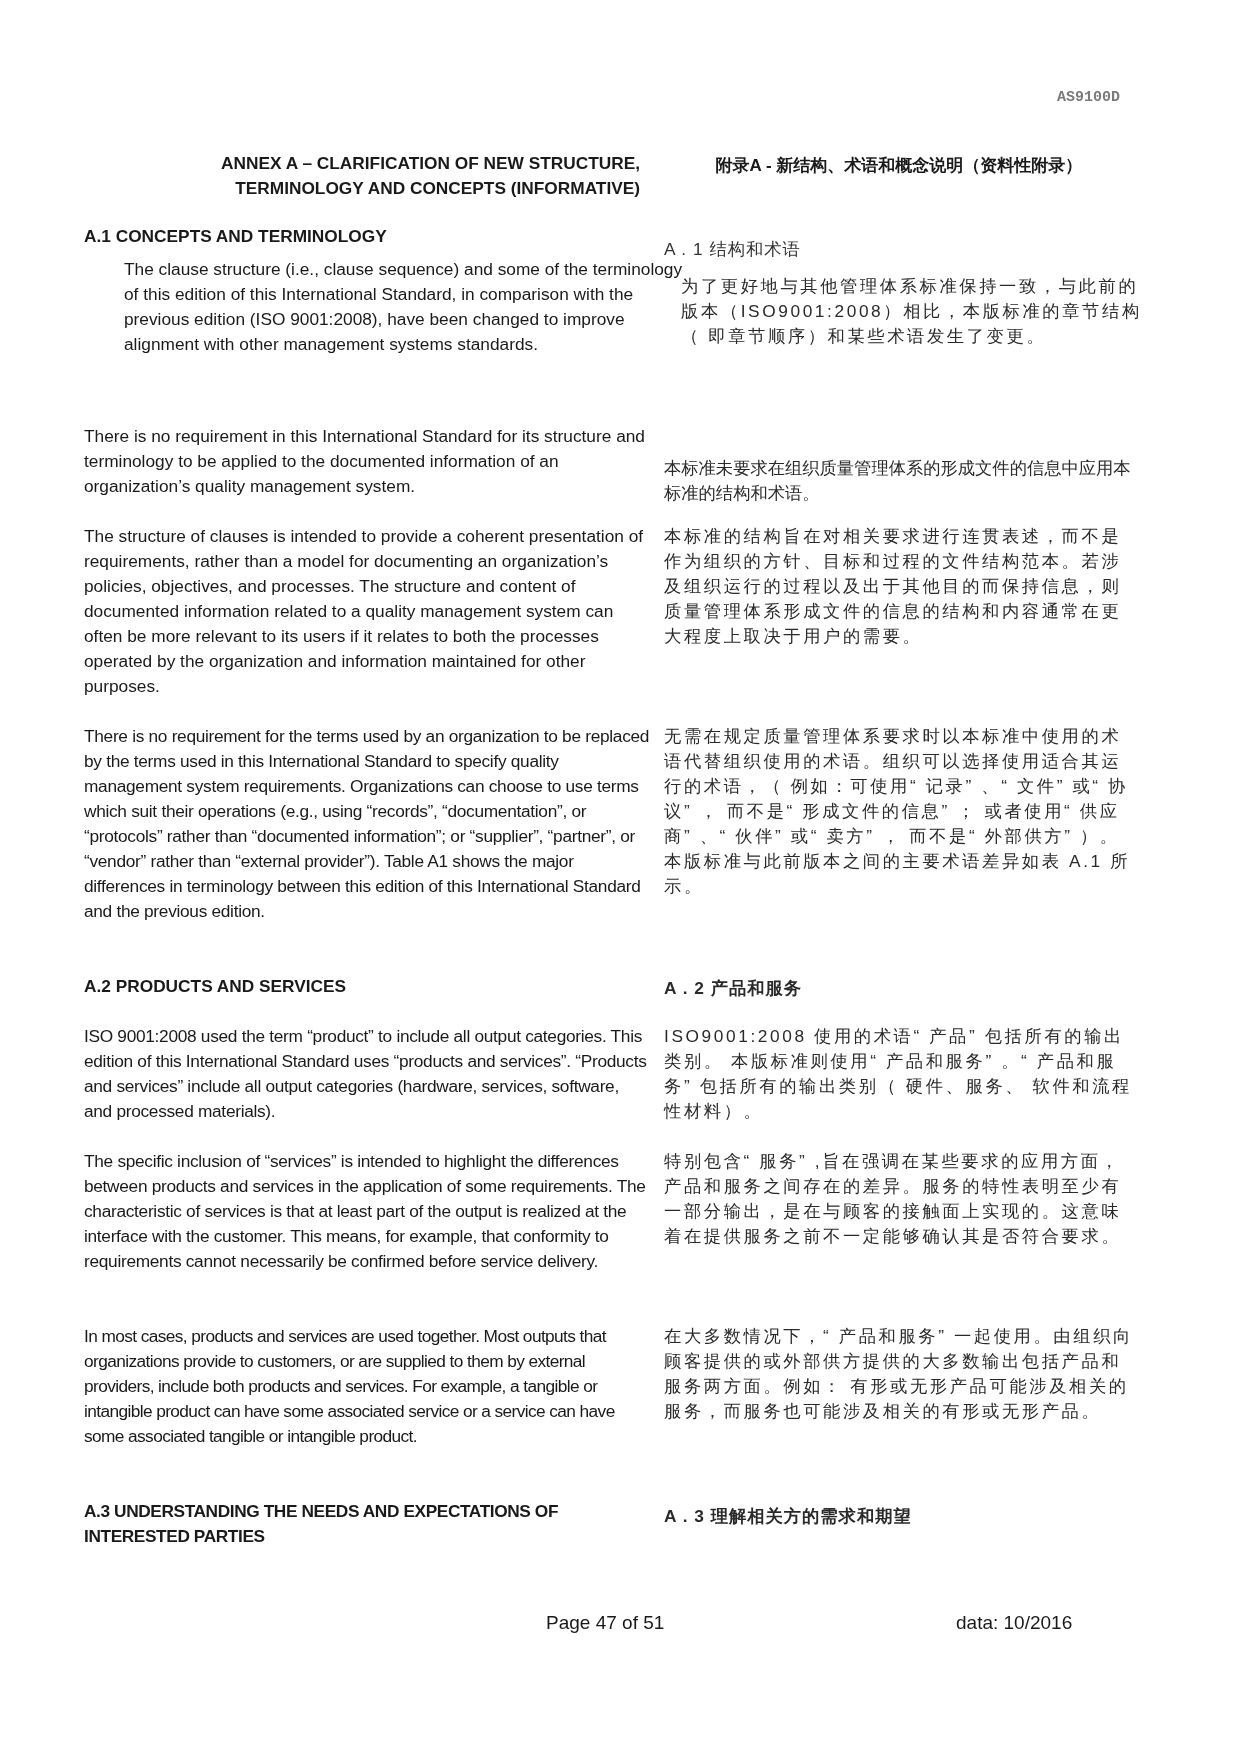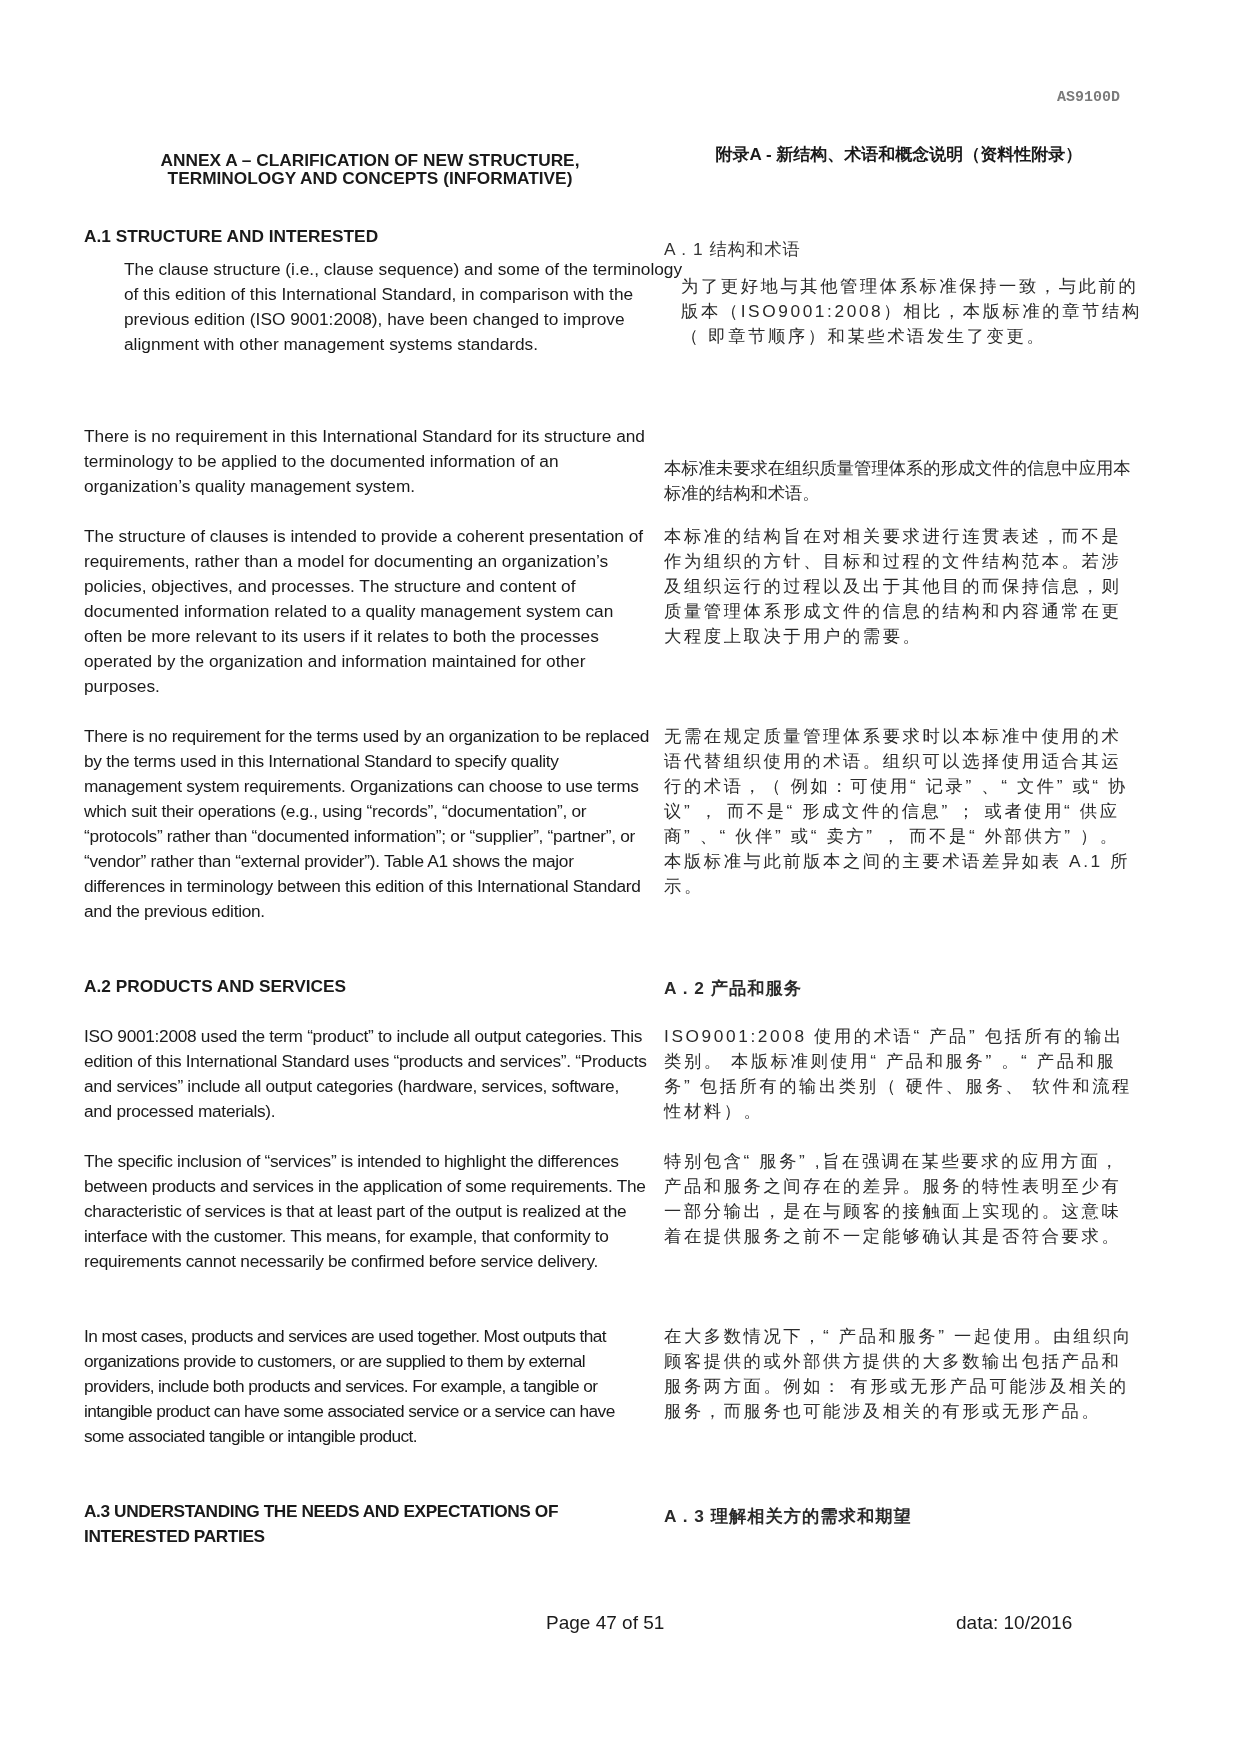--- a/index.html
+++ b/index.html
@@ -9,24 +9,24 @@
   }
   .hdr {
     position: absolute; top: 89px; right: 120px;
     font-weight: bold; font-size: 15px; color: #7a7a7a; font-family: Liberation Mono, monospace;
   }
   .en, .zh { position: absolute; font-size: 17.3px; line-height: 25px; }
   .en { left: 84px; width: 566px; }
   .zh { left: 664px; width: 470px; color: #2a2a2a; letter-spacing: 2.6px; }
   .title-en {
     position: absolute; left: 100px; width: 540px; top: 151px;
-    font-weight: bold; font-size: 17.3px; line-height: 18px; text-align: center;
+    font-weight: bold; font-size: 17.3px; line-height: 25px; text-align: right;
   }
   .title-zh {
-    position: absolute; left: 664px; width: 470px; top: 142px;
+    position: absolute; left: 664px; width: 470px; top: 153px;
     font-weight: bold; font-size: 17px; line-height: 25px; text-align: center;
   }
   .h-en { font-weight: bold; }
   .h-zh { font-weight: bold; letter-spacing: 1px; }
   .h-zh-light { letter-spacing: 1px; color: #333; margin-top: 13px; }
   .footer-page {
     position: absolute; top: 1612px; left: 546px;
     font-size: 19px;
   }
   .footer-date {
@@ -36,21 +36,21 @@
   .nowrap-tight { letter-spacing: -0.3px; }
 </style>
 </head>
 <body>
 
 <div class="hdr">AS9100D</div>
 
 <div class="title-en">ANNEX A – CLARIFICATION OF NEW STRUCTURE, TERMINOLOGY AND CONCEPTS (INFORMATIVE)</div>
 <div class="title-zh">附录A - 新结构、术语和概念说明（资料性附录）</div>
 
-<div class="en h-en" style="top:224px;">A.1 STRUCTURE AND INTERESTED</div>
+<div class="en h-en" style="top:224px;">A.1 CONCEPTS AND TERMINOLOGY</div>
 <div class="zh h-zh-light" style="top:224px;">A . 1 结构和术语</div>
 
 <div class="en" style="top:257px;margin-left:40px;">The clause structure (i.e., clause sequence) and some of the terminology of this edition of this International Standard, in comparison with the previous edition (ISO 9001:2008), have been changed to improve alignment with other management systems standards.</div>
 <div class="zh" style="top:274px;margin-left:17px;">为了更好地与其他管理体系标准保持一致，与此前的版本（ISO9001:2008）相比，本版标准的章节结构（ 即章节顺序）和某些术语发生了变更。</div>
 
 <div class="en" style="top:424px;">There is no requirement in this International Standard for its structure and terminology to be applied to the documented information of an organization’s quality management system.</div>
 <div class="zh" style="top:424px; letter-spacing:0;margin-top:32px;">本标准未要求在组织质量管理体系的形成文件的信息中应用本标准的结构和术语。</div>
 
 <div class="en" style="top:524px;">The structure of clauses is intended to provide a coherent presentation of requirements, rather than a model for documenting an organization’s policies, objectives, and processes. The structure and content of documented information related to a quality management system can often be more relevant to its users if it relates to both the processes operated by the organization and information maintained for other purposes.</div>
 <div class="zh" style="top:524px;">本标准的结构旨在对相关要求进行连贯表述，而不是作为组织的方针、目标和过程的文件结构范本。若涉及组织运行的过程以及出于其他目的而保持信息，则质量管理体系形成文件的信息的结构和内容通常在更大程度上取决于用户的需要。</div>

